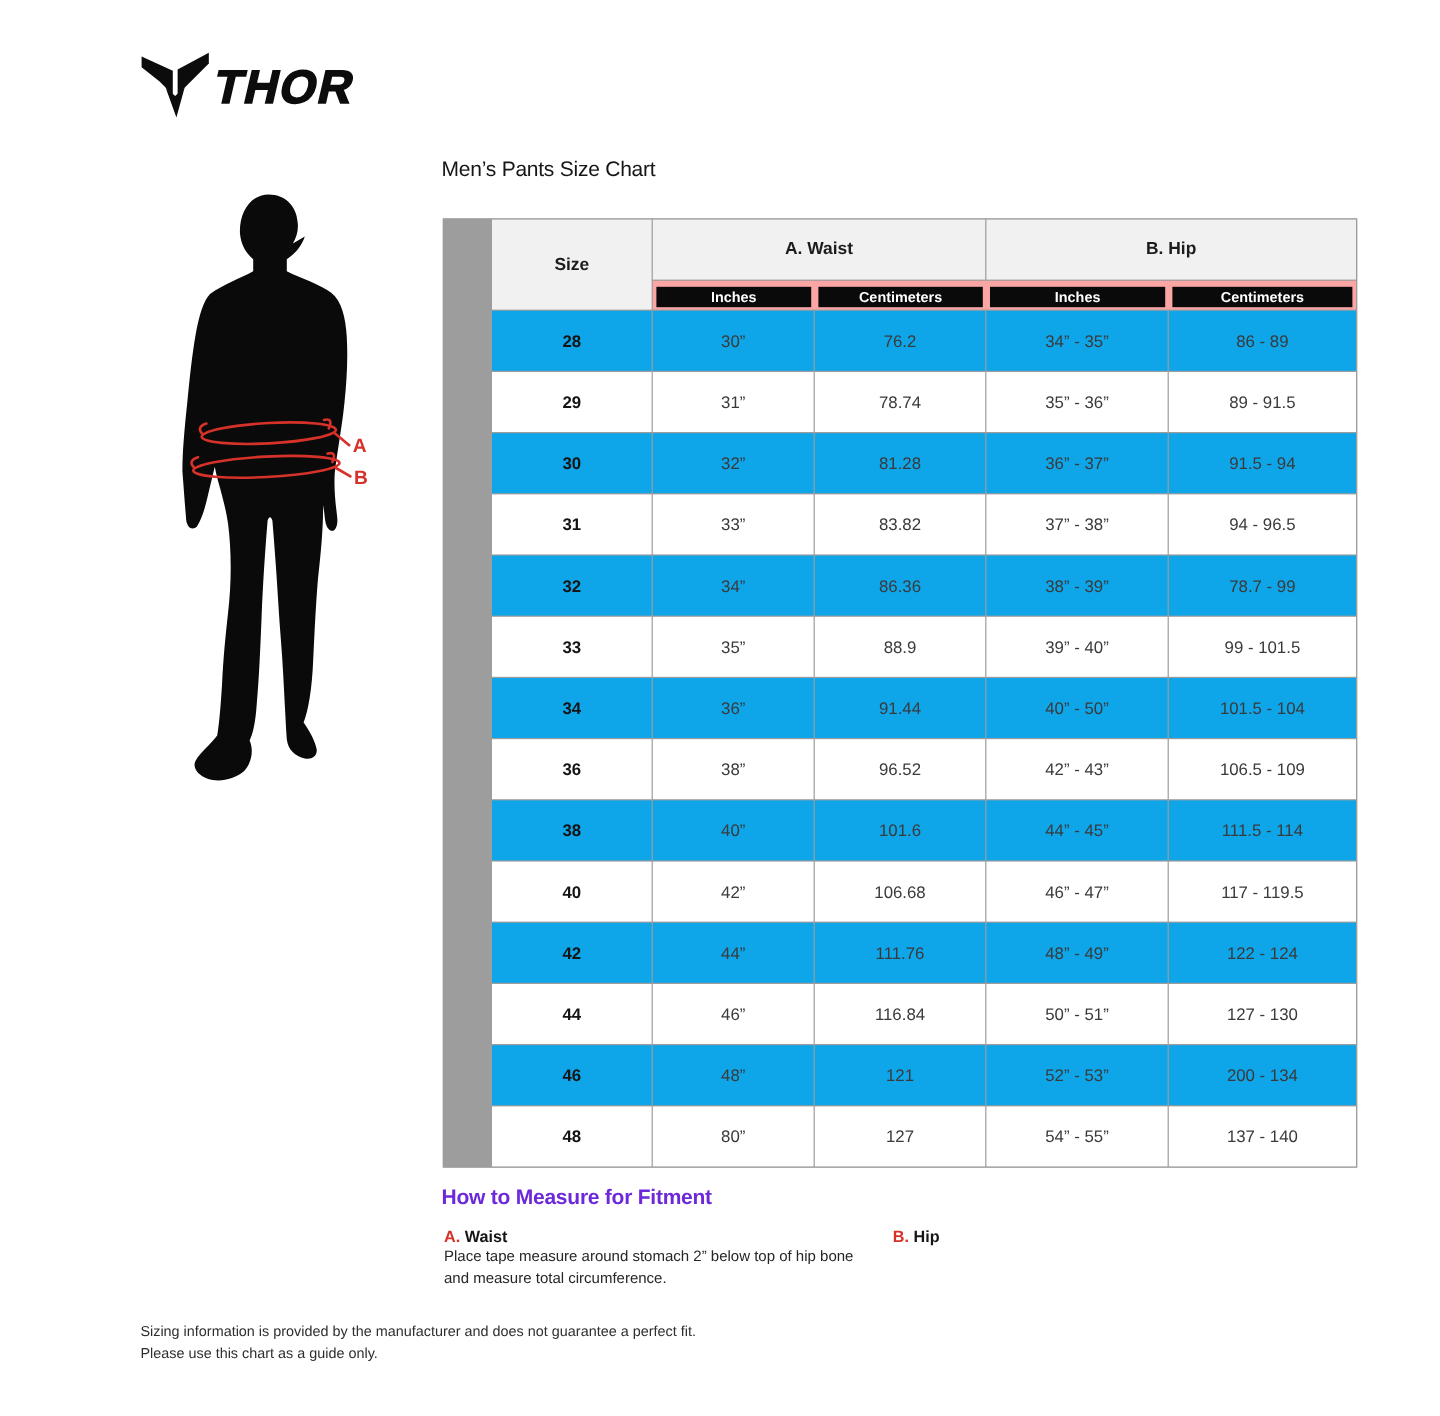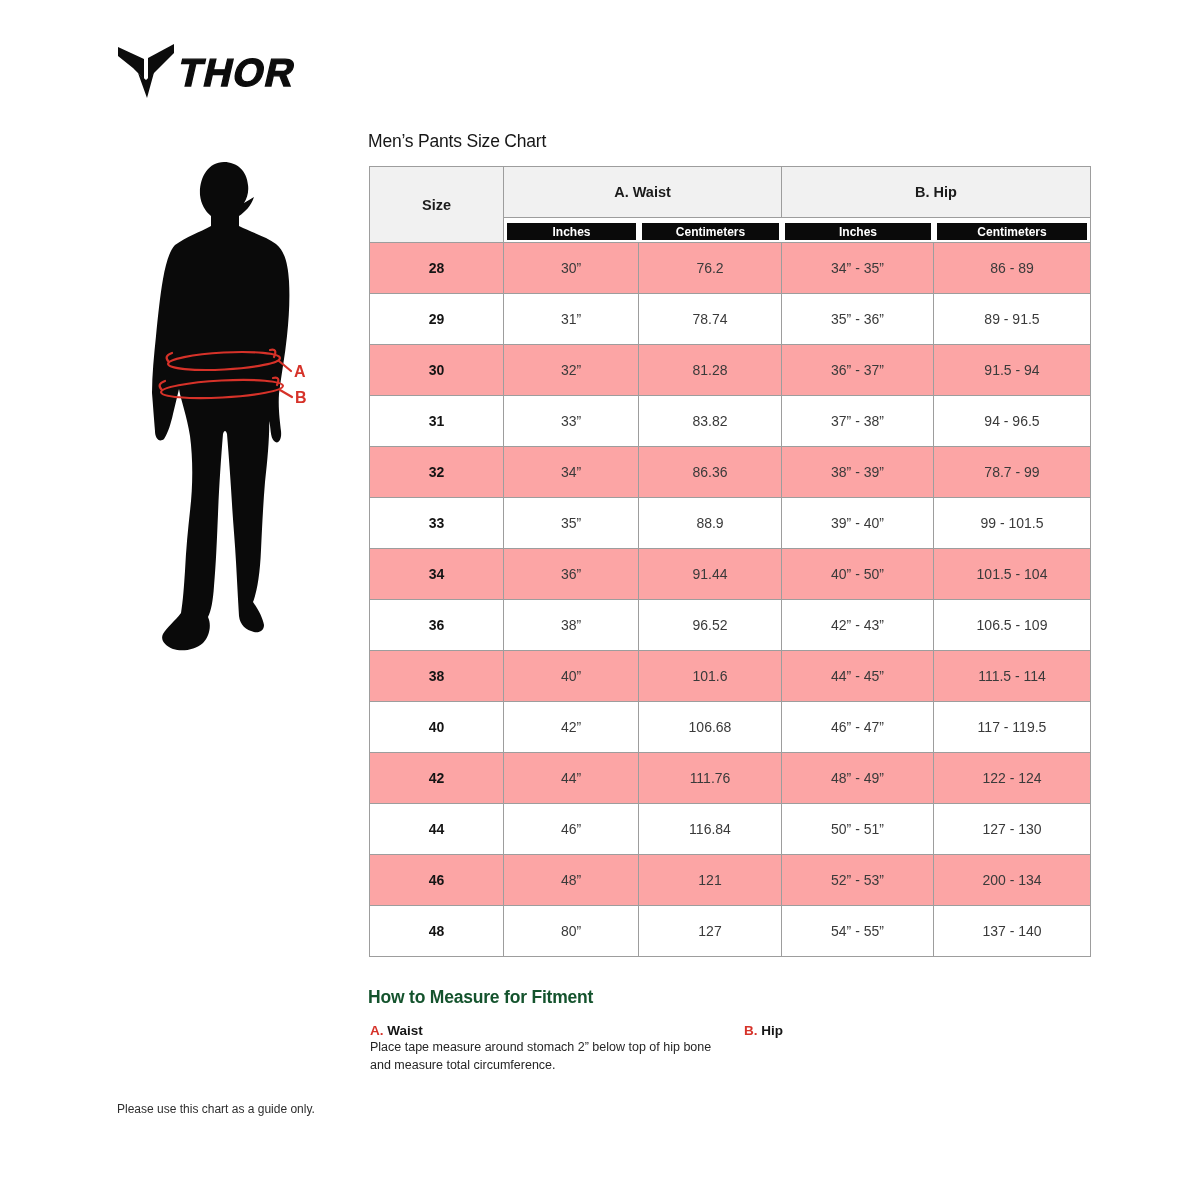--- a/index.html
+++ b/index.html
@@ -21,47 +21,48 @@
   #figure { left: 128px; top: 140px; width: 240px; height: 530px; }
 
   
   #chart-title {
     left: 368px; top: 131px;
     font-size: 17.5px; font-weight: 400; color: #161616;
     letter-spacing: -0.2px;
   }
   #howto-title {
     left: 368px; top: 987px;
-    font-size: 17.5px; font-weight: 700; color: #14532d;
+    font-size: 17.5px; font-weight: 700; color: #6d28d9;
     letter-spacing: -0.2px;
   }
 
   
   #size-table {
-    left: 369px; top: 166px;
+    left: 369px; top: 182px;
     display: grid;
     grid-template-columns: 133px 134px 142px 151px 156px;
     grid-template-rows: 50px 24px repeat(14, 50px);
     gap: 1px;
     background: #9d9d9d;
     border: 1px solid #9d9d9d;
+    padding-left: 40px;
   }
   .cell {
     display: flex; align-items: center; justify-content: center;
     background: #ffffff; font-size: 14px; color: #3a3a3a;
   }
   .cell.head { background: #f1f1f1; font-weight: 700; font-size: 14.5px; color: #1c1c1c; }
   .cell.sz { font-weight: 700; color: #141414; }
-  .cell.g { background: #fca5a5; }
+  .cell.g { background: #0ea5e9; }
   #size-head  { grid-column: 1; grid-row: 1 / 3; }
   #waist-head { grid-column: 2 / 4; grid-row: 1; }
   #hip-head   { grid-column: 4 / 6; grid-row: 1; }
   #subheads {
     grid-column: 2 / 6; grid-row: 2;
-    background: #ffffff;
+    background: #fca5a5;
     display: grid;
     grid-template-columns: 135px 143px 152px 156px;
   }
   .bar {
     background: #0a0a0a; color: #ffffff;
     margin: 5px 3px 2px 3px;
     display: flex; align-items: center; justify-content: center;
     font-size: 12px; font-weight: 700;
   }
   .tr { display: contents; }
@@ -279,14 +280,15 @@
 </div>
 
 <div id="howto-b" class="abs howto-item">
   <div class="item-title">
     <span class="item-letter">B.</span>
     <span>Hip</span>
   </div>
 </div>
 
 <div id="disclaimer" class="abs">
+  <div>Sizing information is provided by the manufacturer and does not guarantee a perfect fit.</div>
   <div>Please use this chart as a guide only.</div>
 </div>
 
 </body></html>

